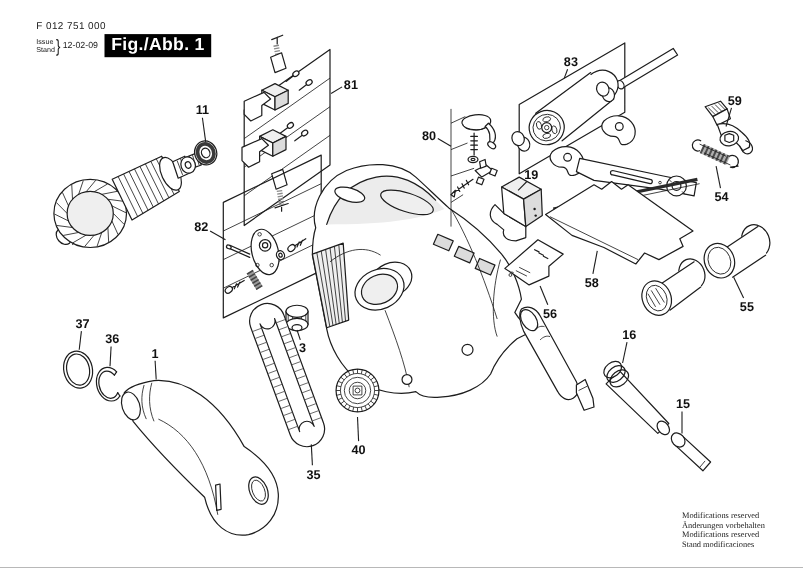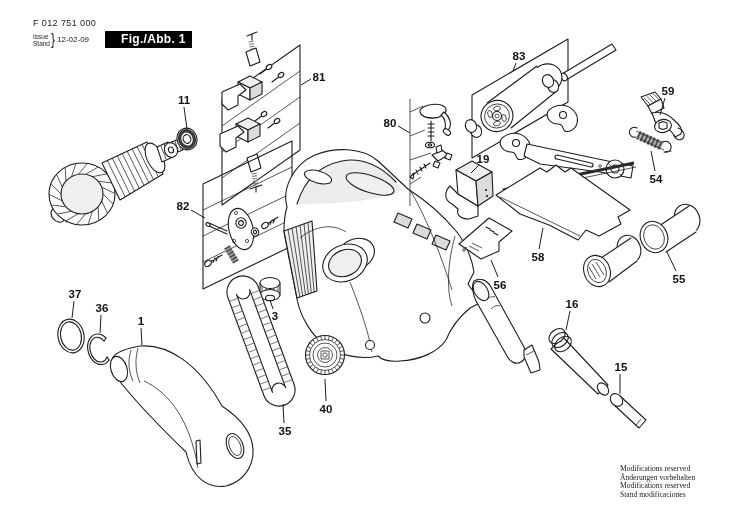--- a/index.html
+++ b/index.html
@@ -3,23 +3,23 @@
 <meta charset="utf-8">
 <style>
   html,body{margin:0;padding:0;background:#888;}
   .stage{position:relative;width:730px;height:516px;background:#ffffff;overflow:hidden;
          font-family:"Liberation Sans",sans-serif;color:#1a1a1a;}
   .hdr{position:absolute;left:33px;top:18px;}
   .doc-num{font-size:9px;letter-spacing:.4px;}
   .issue-row{display:flex;align-items:center;margin-top:3px;}
   .issue-stack{display:flex;flex-direction:column;font-size:6.5px;line-height:7px;}
   .brace{font-size:12px;transform:scaleY(1.35);margin:0 2px 0 1px;font-weight:400;}
-  .date{font-size:8px;margin-right:16px;}
-  .fig-badge{background:#000;color:#fff;font-weight:bold;font-size:12px;
-             padding:1px 6px 2px 16px;letter-spacing:.3px;}
+  .date{font-size:8px;margin-right:6px;}
+  .fig-badge{background:#000;color:#fff;font-weight:bold;font-size:16px;
+             padding:1px 6px 2px 6px;letter-spacing:.3px;}
   .ftr{position:absolute;left:620px;top:465px;font-size:7.6px;line-height:8.6px;font-family:Liberation Serif, serif;}
   svg text.plbl{font-family:"Liberation Sans",sans-serif;font-weight:bold;font-size:11.5px;fill:#111;}
   .ln{fill:none;stroke:#1d1d1d;stroke-width:1.1;stroke-linejoin:round;stroke-linecap:round;}
   .th{fill:none;stroke:#1d1d1d;stroke-width:.75;}
   .wh{fill:#ffffff;stroke:#1d1d1d;stroke-width:1.1;stroke-linejoin:round;}
   .gy{fill:#efefef;stroke:#1d1d1d;stroke-width:1.1;stroke-linejoin:round;}
   .dg{fill:#dcdcdc;stroke:#1d1d1d;stroke-width:1.1;stroke-linejoin:round;}
 </style>
 </head>
 <body>

